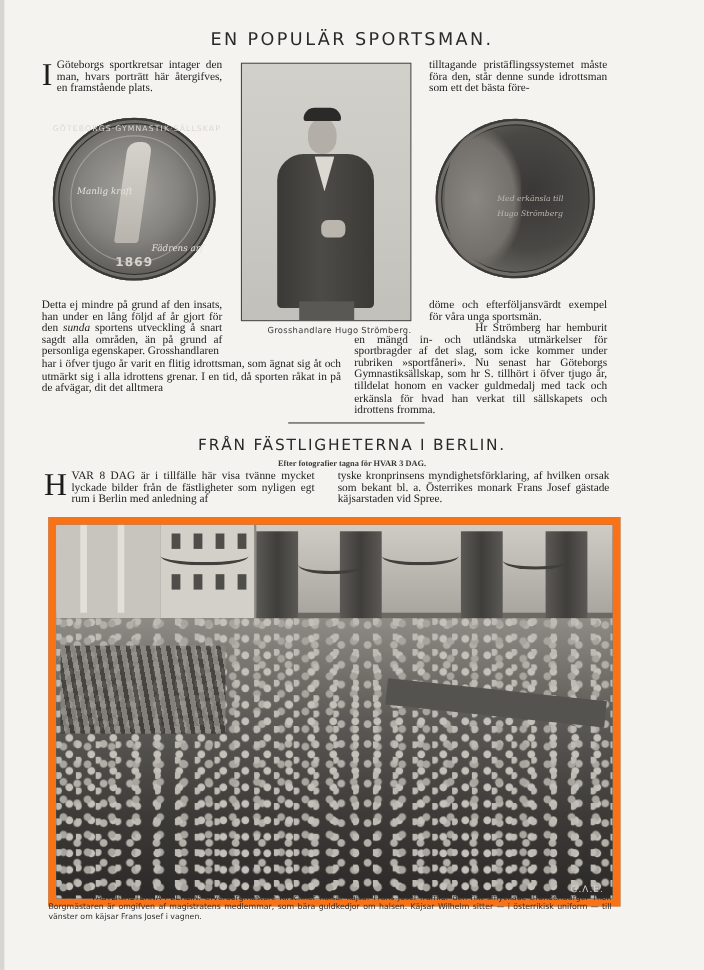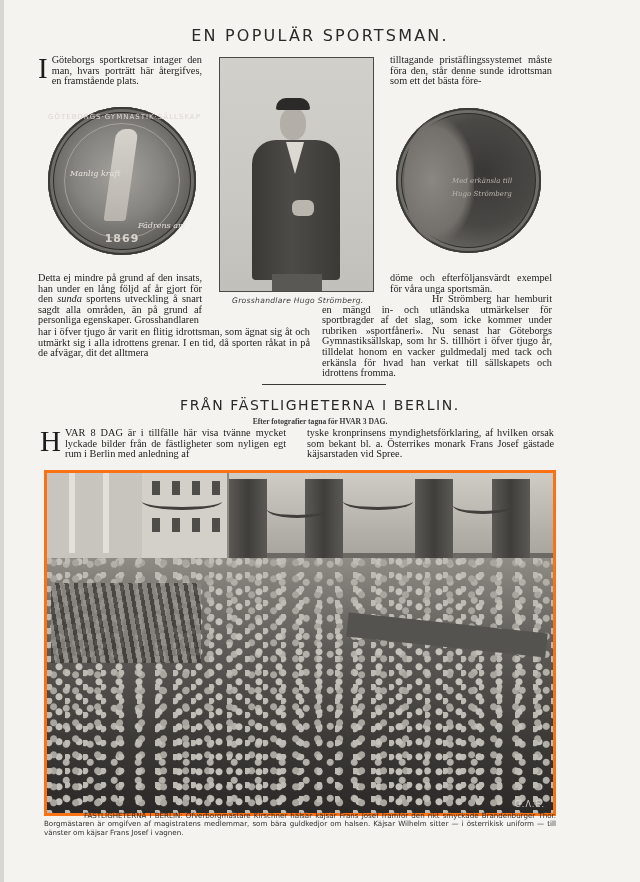--- a/index.html
+++ b/index.html
@@ -83,38 +83,38 @@
     .p-head { position:absolute; left:60px; top:50px; width:26px; height:32px; background:#b3afa8; border-radius:45%; }
     .p-body {
       position:absolute; left:32px; top:82px; width:88px; height:140px;
       background:linear-gradient(90deg, #3a3936 0%, #4d4b48 45%, #3b3a37 100%);
       border-radius:24px 24px 4px 4px;
     }
     .p-shirt { position:absolute; left:66px; top:84px; width:18px; height:32px; background:#dcd9d2; clip-path:polygon(0 0,100% 0,50% 100%); }
     .p-hand { position:absolute; left:72px; top:142px; width:22px; height:16px; background:#bab6ae; border-radius:6px; }
     .p-legs { position:absolute; left:52px; top:216px; width:50px; height:17px; background:#5a5854; }
     .caption-portrait {
-      left:232px; top:296px; width:153px; text-align:left;
-      font-family:"DejaVu Sans", sans-serif; font-size:7.6px; letter-spacing:.3px; color:#3a3937;font-style:italic;
+      left:221px; top:296px; width:153px; text-align:right;
+      font-family:"DejaVu Sans", sans-serif; font-size:7.6px; letter-spacing:.3px; color:#3a3937;
     }
 
     .rule { left:262px; top:384px; width:124px; height:1px; background:#3a3937; }
     .title2 {
       left:0; width:640px; top:397px; text-align:center;
       font-family:"DejaVu Sans", sans-serif; font-size:14px; letter-spacing:1.6px; color:#2a2927;
     }
     .subtitle {
       left:0; width:640px; top:417px; text-align:center;
       font-family:"Liberation Serif", serif; font-size:7.6px; font-weight:bold; color:#3a3937;
     }
 
     
     .photo {
       left:44px; top:470px; width:506px; height:340px;
-      border:3px solid #f97316; overflow:hidden;
+      border:7px solid #f97316; overflow:hidden;
       background:#6b6964;
     }
     .ph-sky { position:absolute; left:0; top:0; width:100%; height:80px; background:linear-gradient(#cfccc5,#a9a6a0); }
     .ph-bldg { position:absolute; top:0; height:85px; background:#c8c5be; border-right:2px solid #8d8a84; }
     .ph-col { position:absolute; top:0; width:6px; height:80px; background:#e3e0da; }
     .ph-win { position:absolute; width:8px; height:14px; background:#4f4d49; }
     .ph-pillar { position:absolute; top:6px; width:38px; height:110px; background:linear-gradient(90deg,#5b5955,#3f3e3b,#5b5955); }
     .ph-garland { position:absolute; height:14px; border-bottom:3px solid #403f3c; border-radius:0 0 50% 50%; }
     .ph-crowd {
       position:absolute; left:0; top:85px; width:100%; height:255px;

